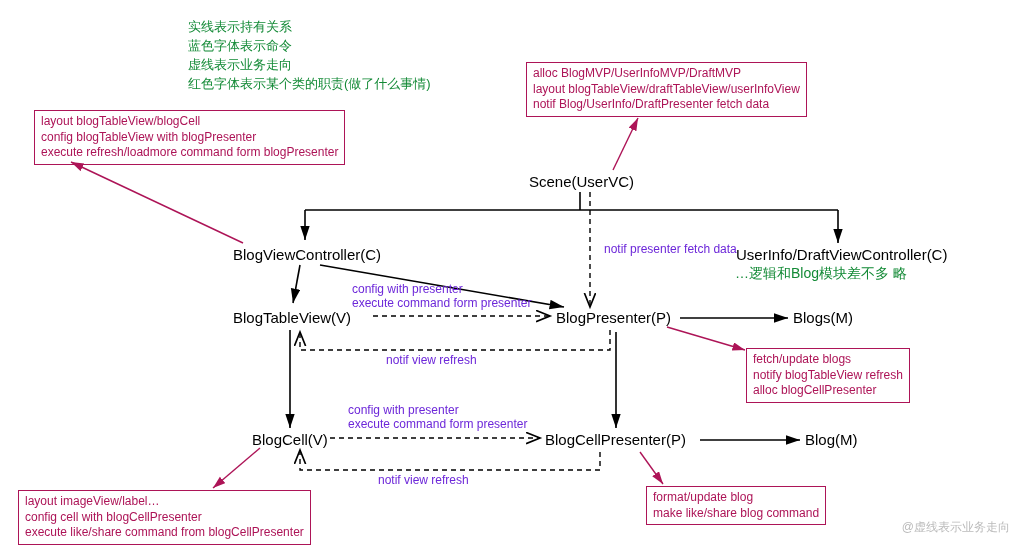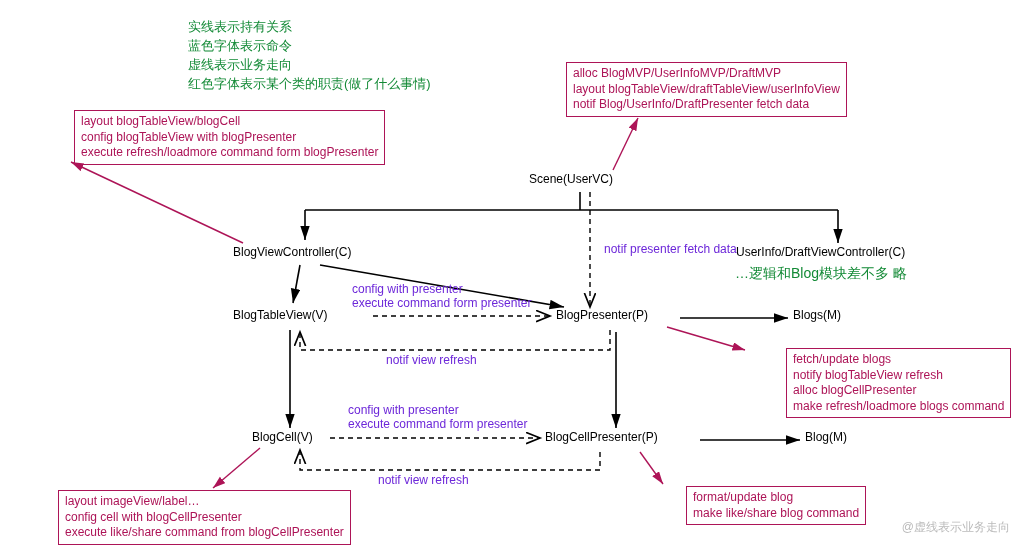--- a/index.html
+++ b/index.html
@@ -22,25 +22,24 @@
   .box, .node, .label {
     position: absolute;
     line-height: 1.3;
   }
   .red-box {
     border: 1.5px solid #ad1457;
     color: #ad1457;
     padding: 3px 6px;
     font-size: 12px;
     white-space: nowrap;
-    margin-left: 40px;
   }
   .node {
     color: #000;
-    font-size: 12px;
+    font-size: 15px;
     white-space: nowrap;
   }
   .legend {
     color: #138a36;
     font-size: 13px;
     line-height: 1.45;
   }
   .cmd {
     color: #6d28d9;
     font-size: 12px;
@@ -136,21 +135,20 @@
   <div class="box red-box" style="left:34px; top:110px;">
     <div>layout blogTableView/blogCell</div>
     <div>config blogTableView with blogPresenter</div>
     <div>execute refresh/loadmore command form blogPresenter</div>
   </div>
 
   <div class="box red-box" style="left:746px; top:348px;">
     <div>fetch/update blogs</div>
     <div>notify blogTableView refresh</div>
     <div>alloc blogCellPresenter</div>
-    <div>make refresh/loadmore blogs command</div>
   </div>
 
   <div class="box red-box" style="left:18px; top:490px;">
     <div>layout imageView/label…</div>
     <div>config cell with blogCellPresenter</div>
     <div>execute like/share command from blogCellPresenter</div>
   </div>
 
   <div class="box red-box" style="left:646px; top:486px;">
     <div>format/update blog</div>

